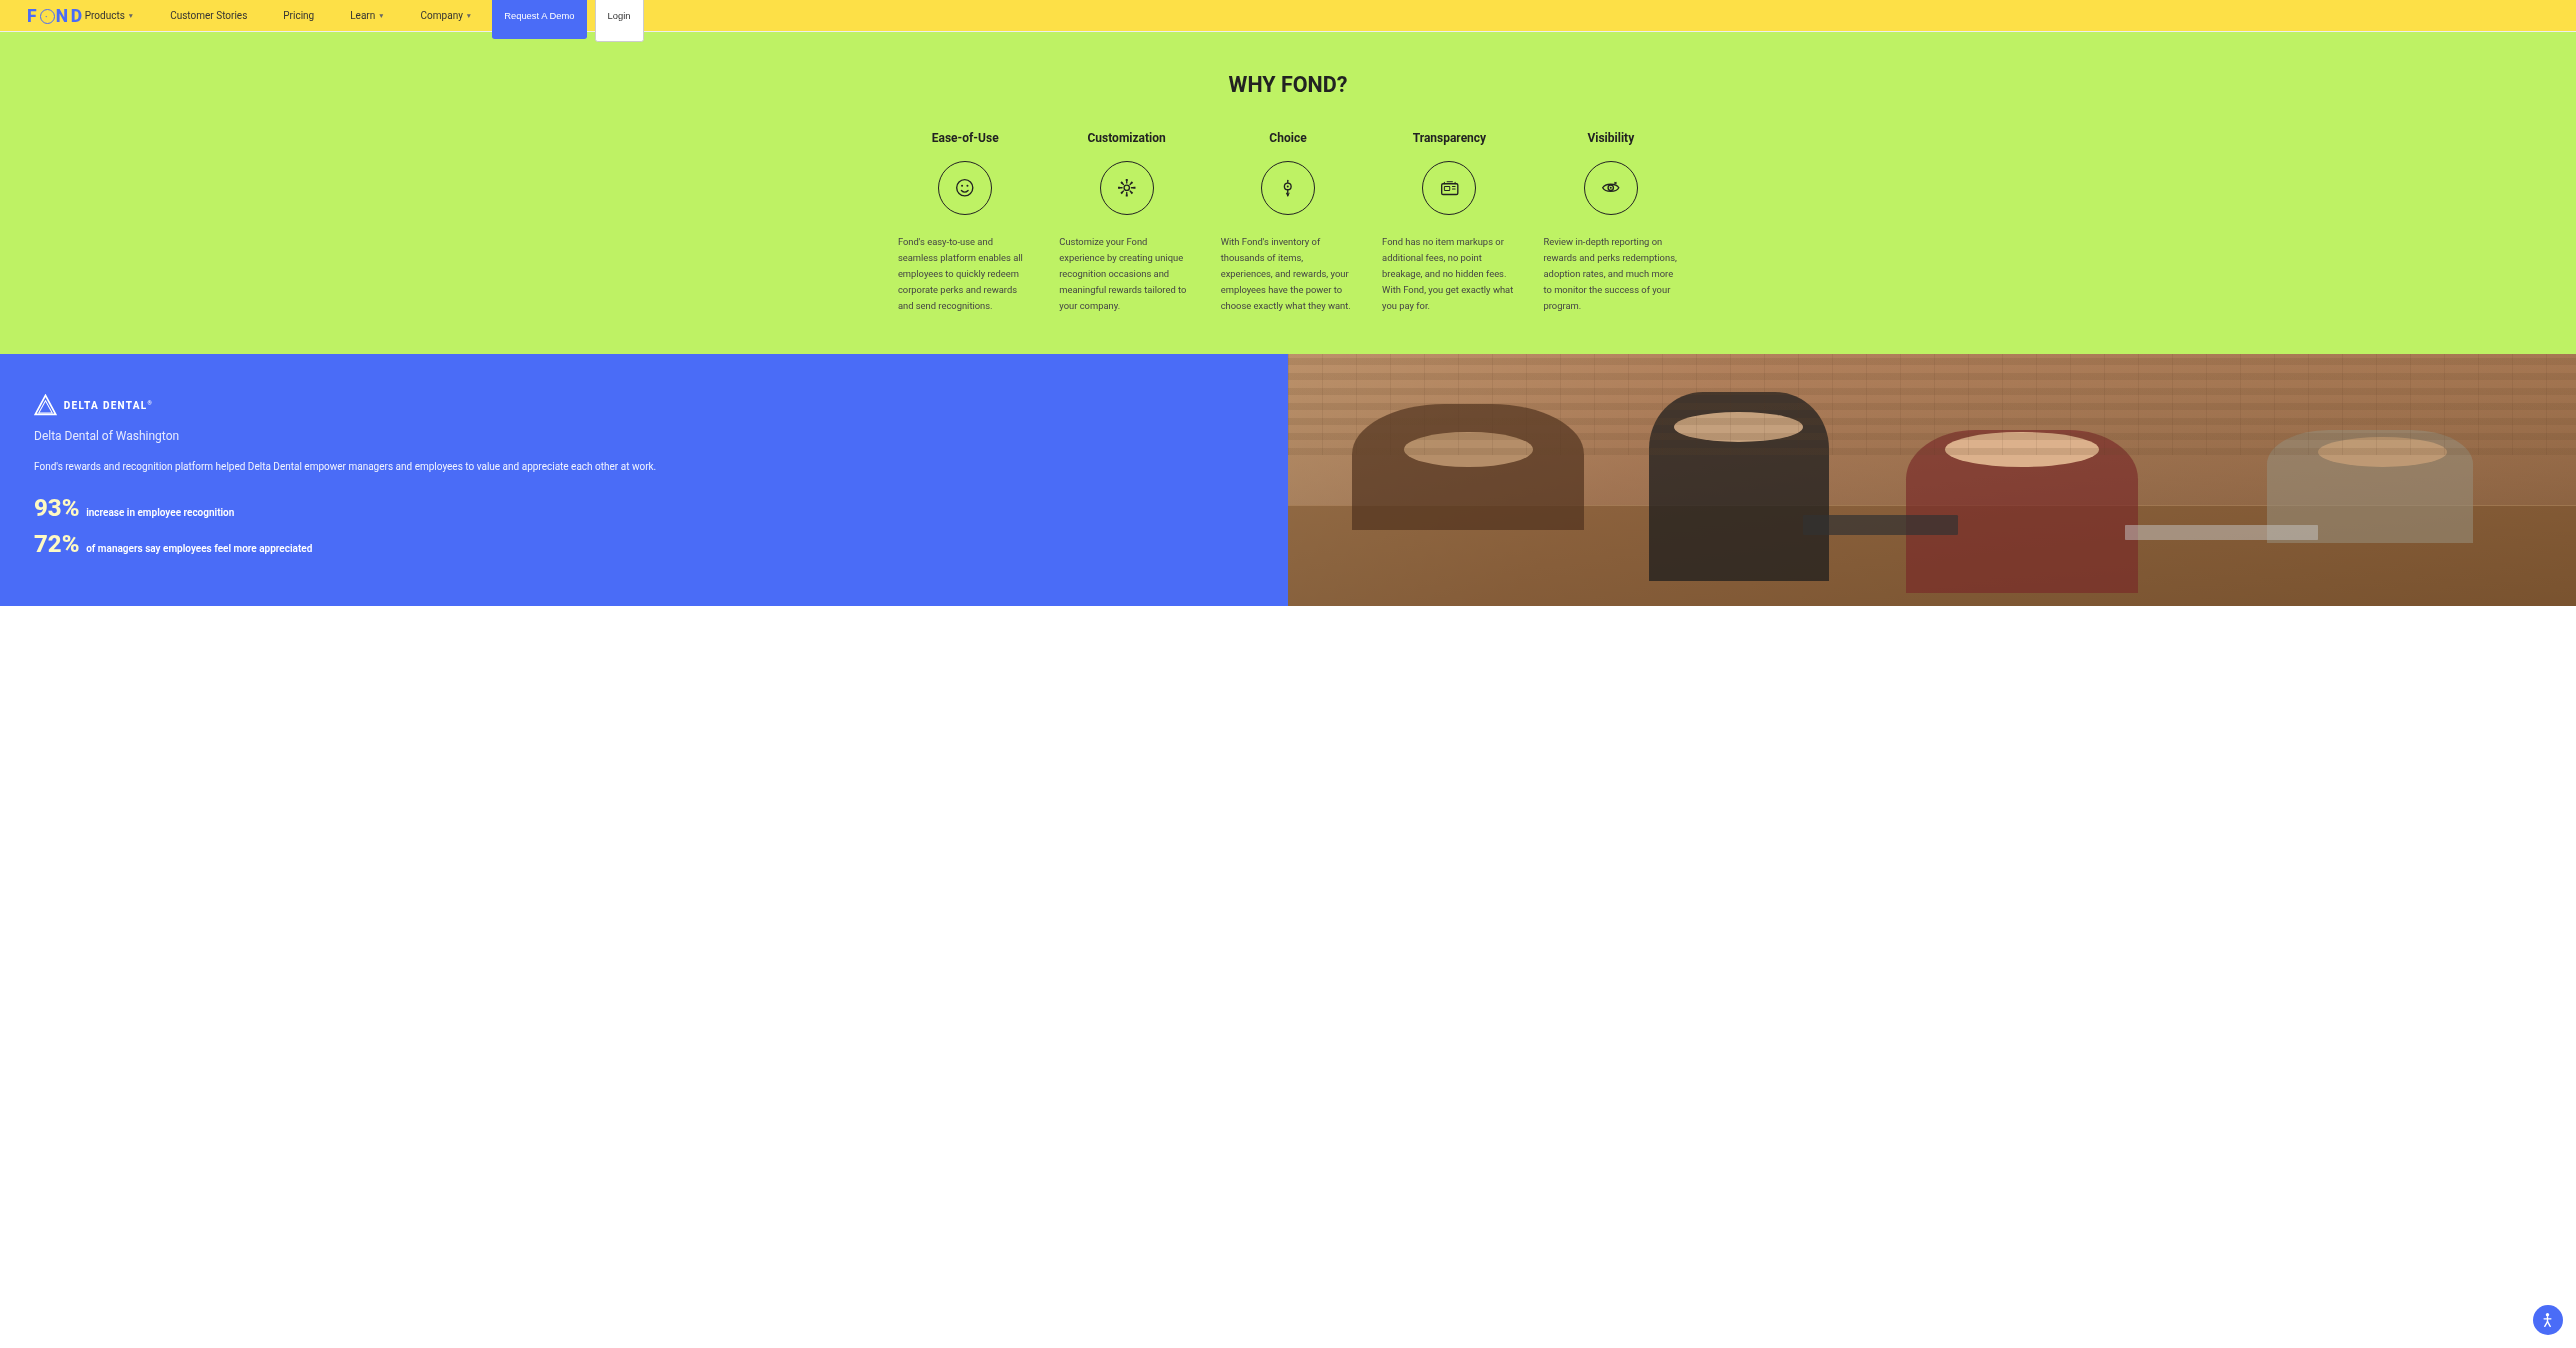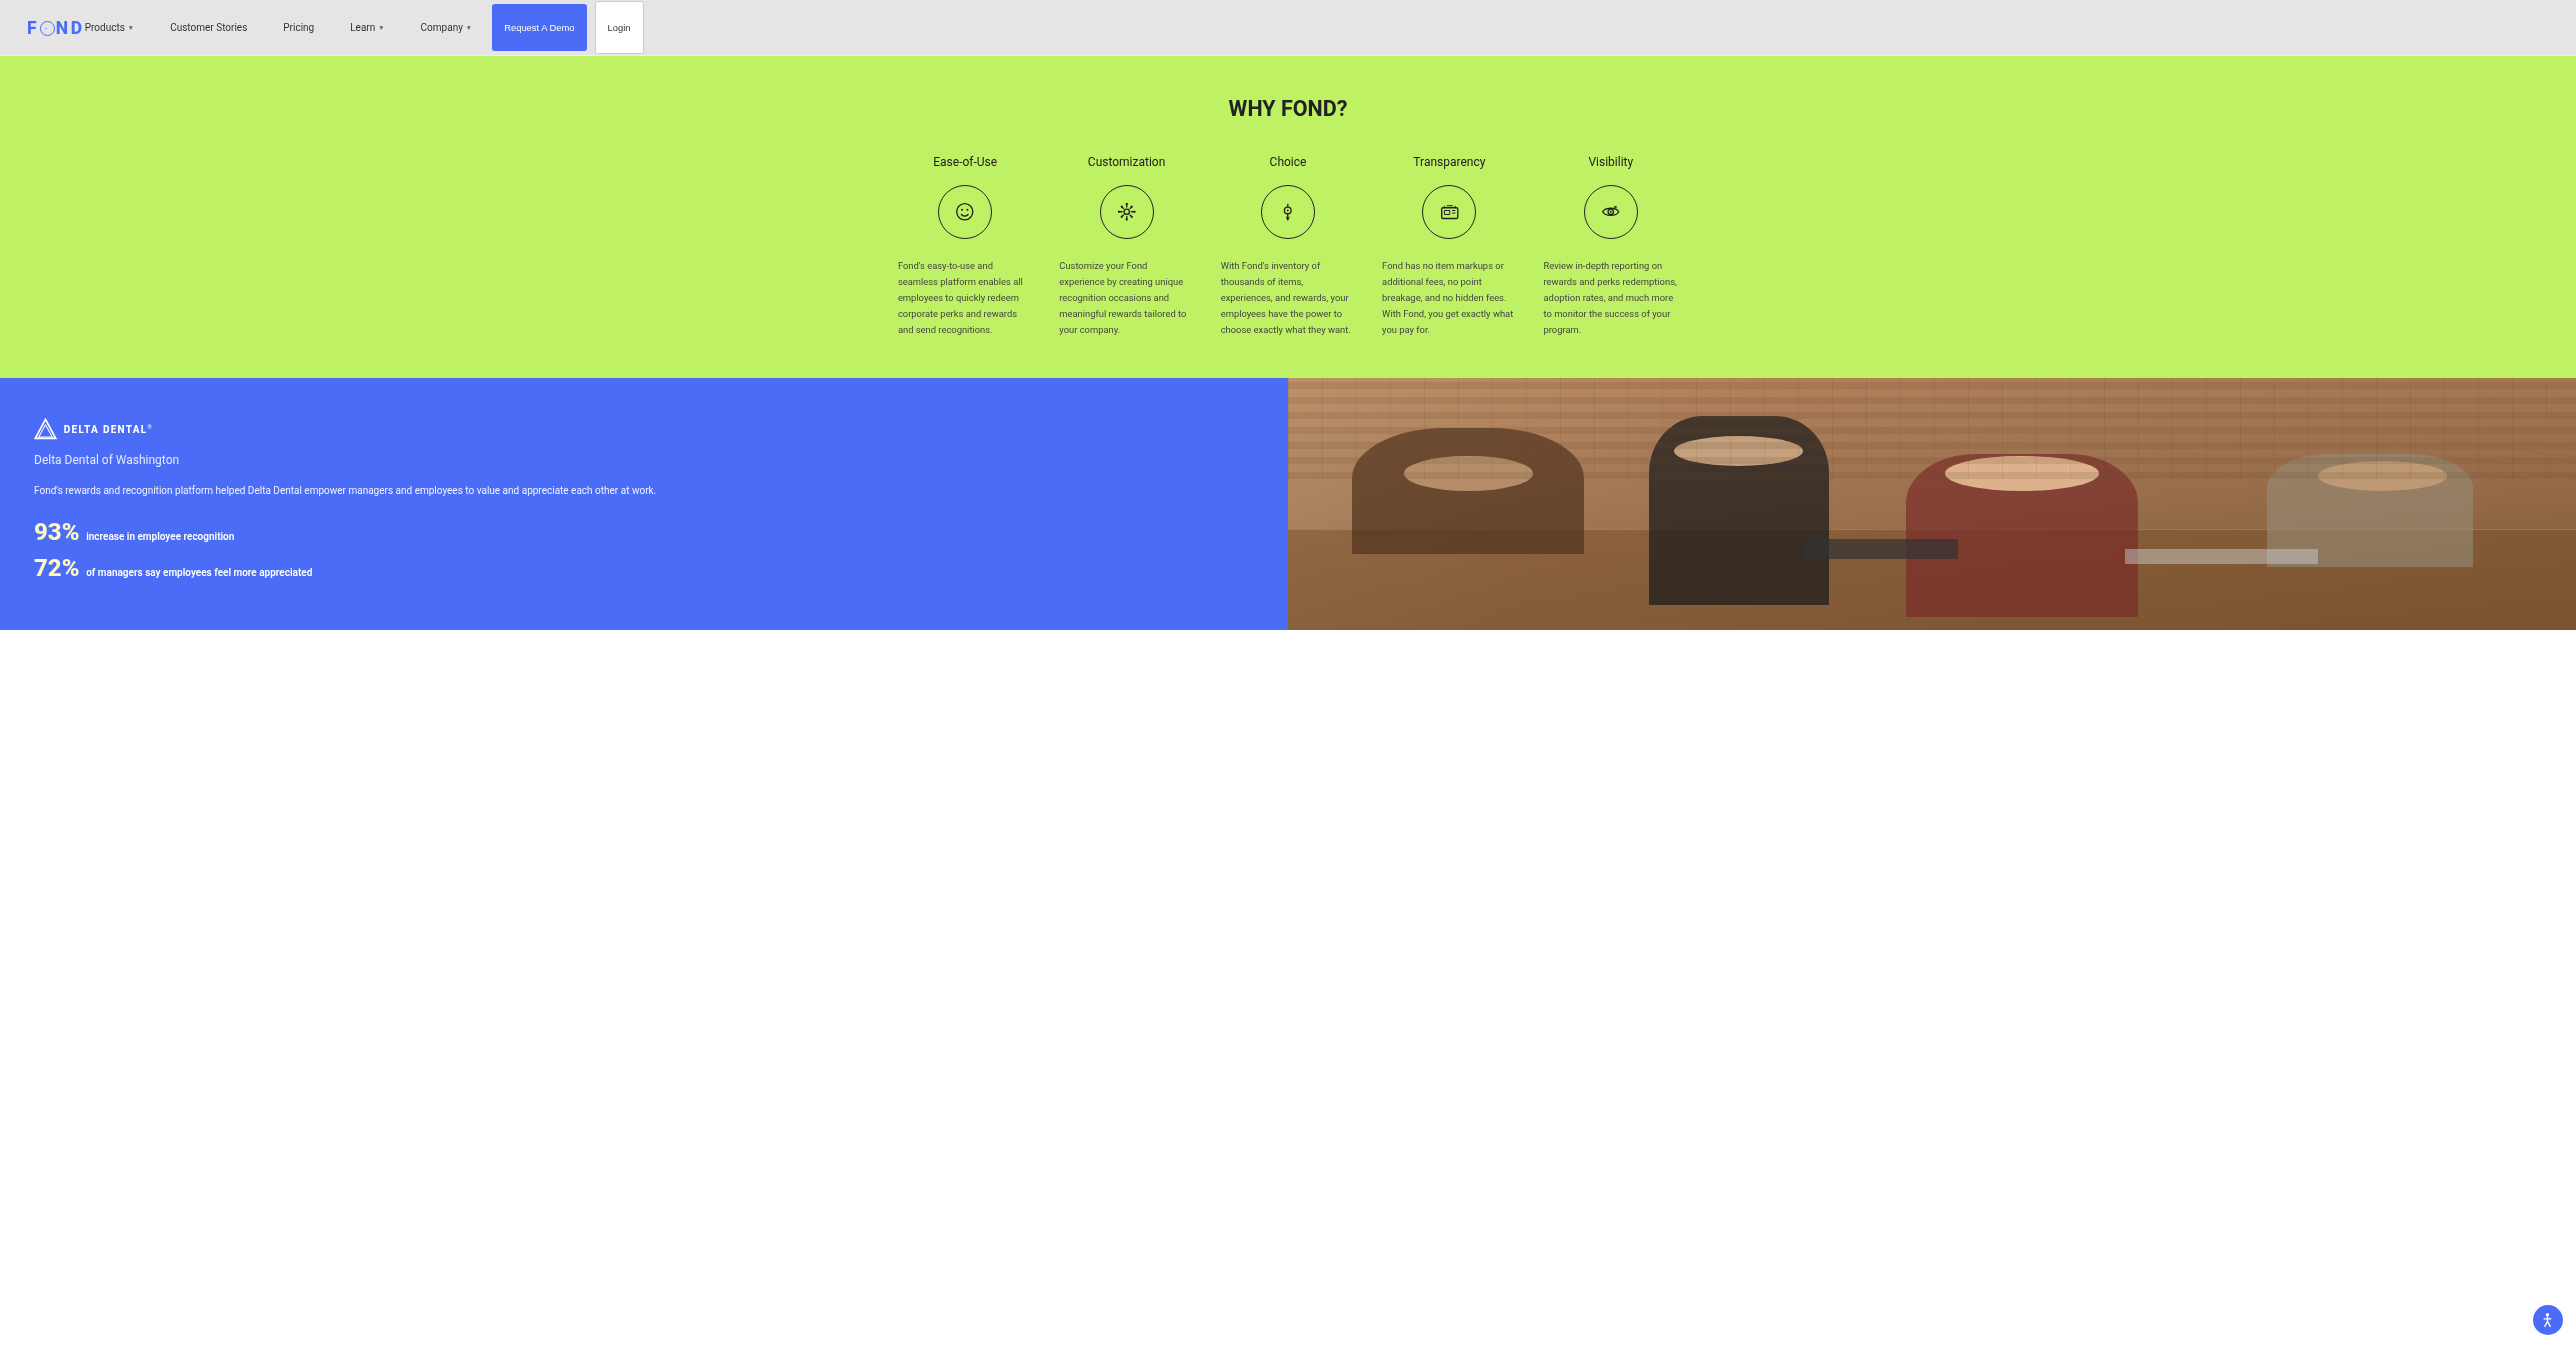--- a/index.html
+++ b/index.html
@@ -3,23 +3,23 @@
   <meta charset="utf-8">
   <style>
     * { margin: 0; padding: 0; box-sizing: border-box; }
     body { font-family: -apple-system, BlinkMacSystemFont, 'Segoe UI', Roboto, sans-serif; background: #fff; color: #333; }
 
     
     .navbar {
       display: flex;
       align-items: center;
       padding: 0 27px;
-      height: 56px;
+      height: 32px;
       border-bottom: 0.7px solid #eee;
-      background: #e5e5e5;
+      background: #fde047;
       position: relative;
       z-index: 10;
     }
     .logo-text { color: #4a6cf7; font-size: 17.5px; font-weight: 800; letter-spacing: 2.7px; }
     .nav-links {
       display: flex;
       align-items: center;
       gap: 36px;
       list-style: none;
     }
@@ -82,21 +82,21 @@
     }
     .feature-item {
       flex: 1;
       padding: 0 13.4px;
       display: flex;
       flex-direction: column;
       align-items: center;
     }
     .feature-title {
       font-size: 12px;
-      font-weight: 400;
+      font-weight: 700;
       margin-bottom: 16px;
       color: #222;
     }
     .feature-icon-circle {
       width: 54px;
       height: 54px;
       border-radius: 50%;
       border: 1.3px solid #222;
       display: flex;
       align-items: center;

